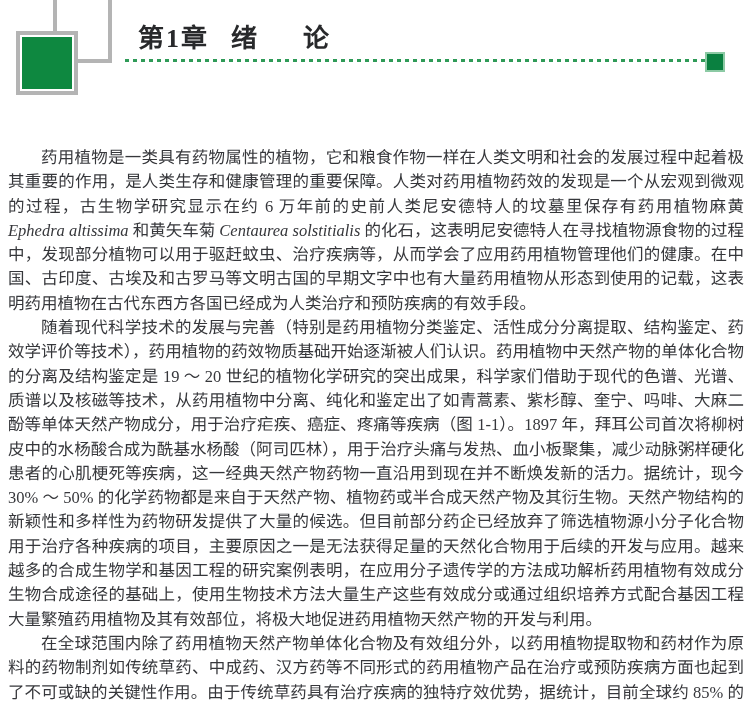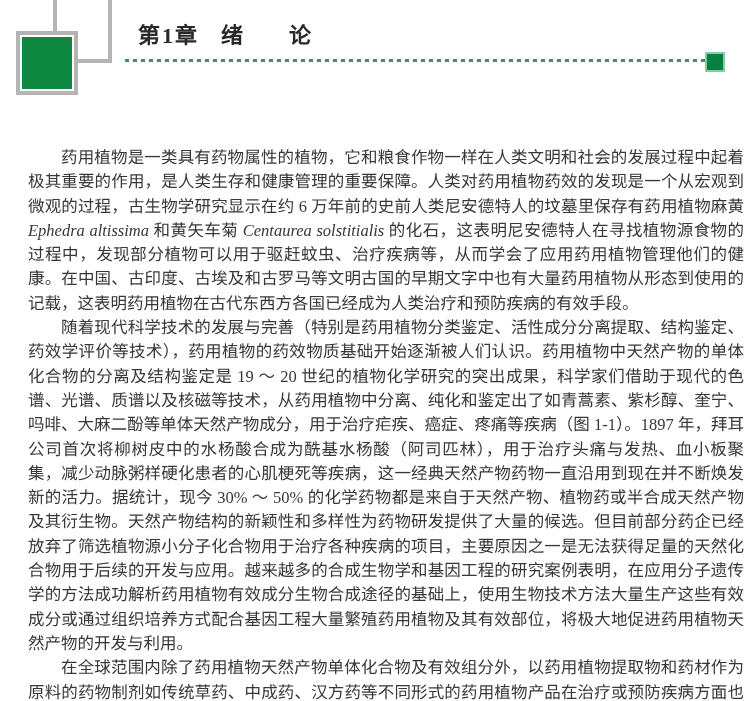--- a/index.html
+++ b/index.html
@@ -36,21 +36,21 @@
     background:#ffffff;
     padding:2px;
   }
   .deco-square-inner{
     width:100%;height:100%;
     background:var(--green);
   }
   .chapter-title{
     position:absolute;
     left:138px;top:17px;
-    font-size:22px;
+    font-size:26px;
     font-weight:bold;
     color:var(--title-ink);
     letter-spacing:2px;
     white-space:nowrap;
     font-family:"Liberation Serif","DejaVu Serif",serif;
   }
   .chapter-title .t2{margin-left:22px;}
   .chapter-title .t3{margin-left:44px;}
   .dotted-rule{
     position:absolute;
@@ -71,21 +71,20 @@
     left:8px;top:146px;
     width:736px;
     color:var(--ink);
     font-size:16.5px;
     line-height:24.3px;
     text-align:justify;
     text-justify:inter-ideograph;
   }
   .body-text p{
     text-indent:2em;
-    margin-left:20px;
   }
   .latin-italic{
     font-style:italic;
   }
 </style>
 </head>
 <body>
 
 <div class="page">
 

